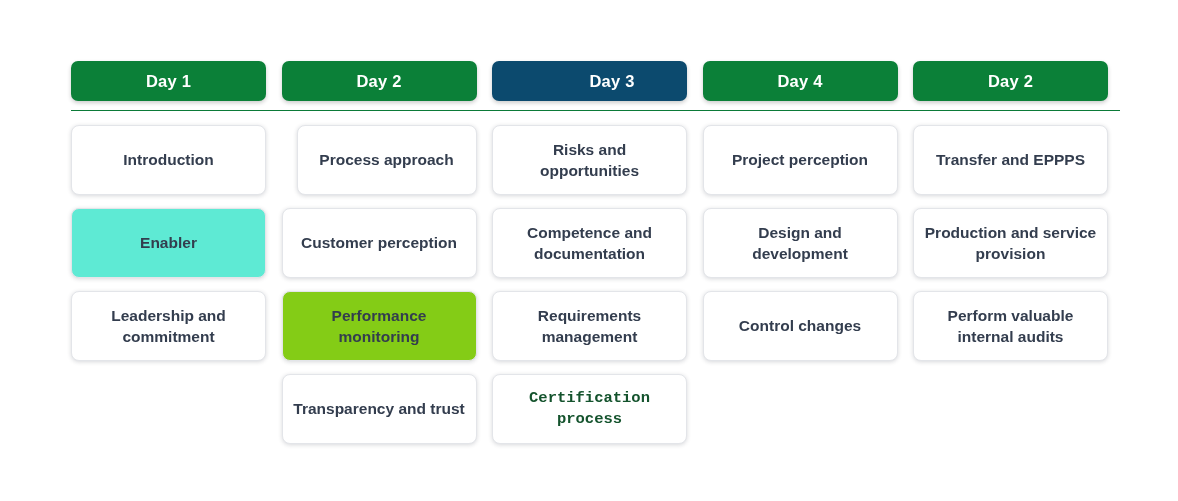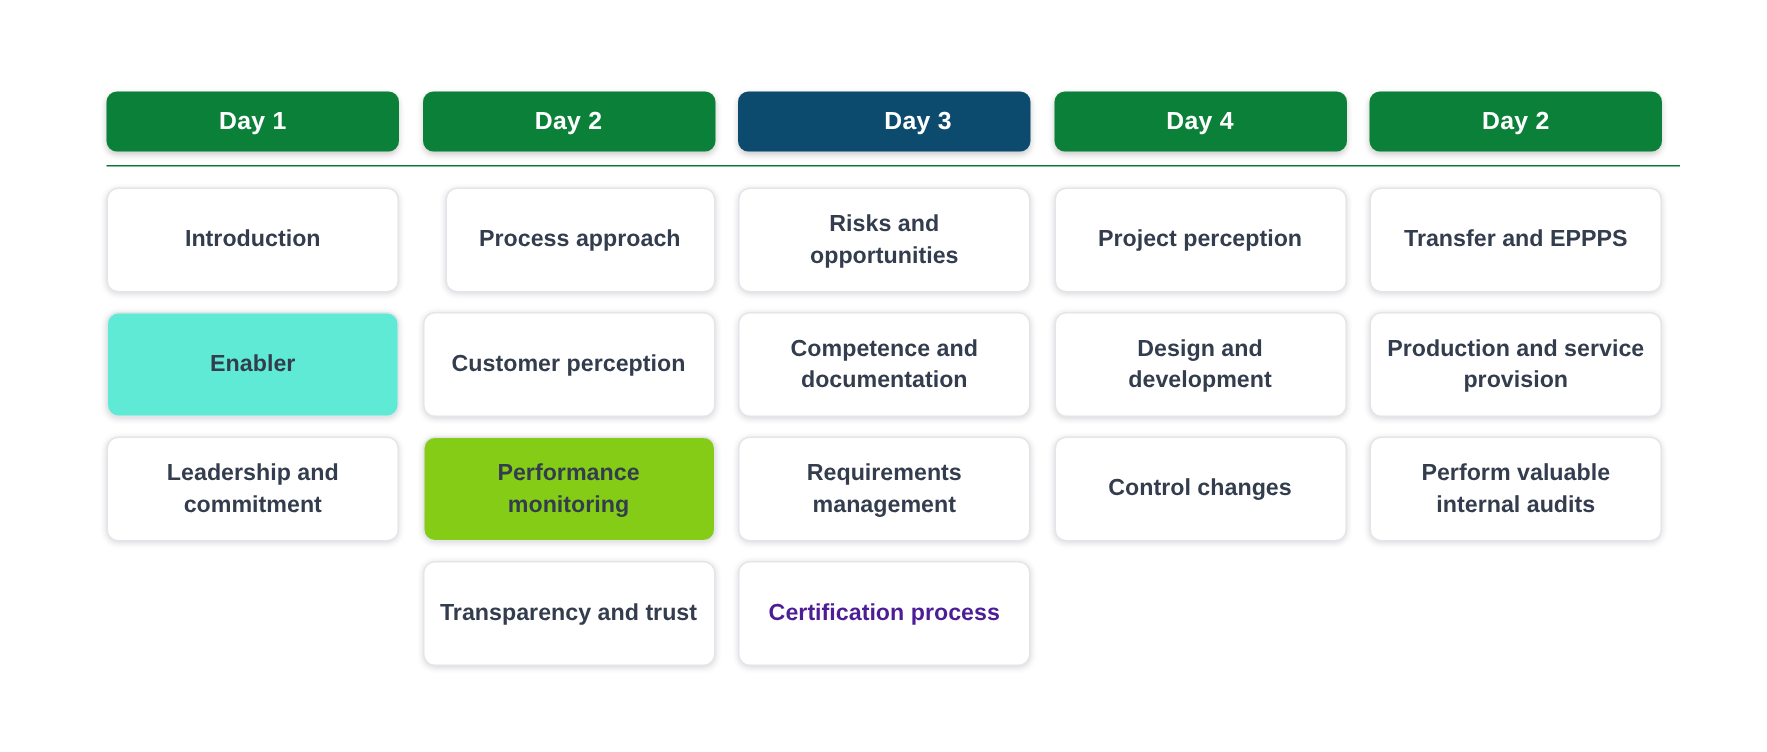--- a/index.html
+++ b/index.html
@@ -115,21 +115,21 @@
         <div class="topic-card" style="color: rgb(51, 61, 78); background: rgb(255, 255, 255);">Transparency and trust</div>
       </div>
     </div>
 
     <div class="day-column">
       <div class="day-header" style="background: #0c4a6e; padding-left: 45px;">Day 3</div>
       <div class="cards">
         <div class="topic-card" style="color: rgb(51, 61, 78); background: rgb(255, 255, 255);">Risks and opportunities</div>
         <div class="topic-card" style="color: rgb(51, 61, 78); background: rgb(255, 255, 255);">Competence and documentation</div>
         <div class="topic-card" style="color: rgb(51, 61, 78); background: rgb(255, 255, 255);">Requirements management</div>
-        <div class="topic-card" style="color: #4c1d95; background: rgb(255, 255, 255);">Certification process</div>
+        <div class="topic-card" style="color: #14532d; background: rgb(255, 255, 255); font-family: Liberation Mono, monospace;">Certification process</div>
       </div>
     </div>
 
     <div class="day-column">
       <div class="day-header" style="background: rgb(11, 128, 56);">Day 4</div>
       <div class="cards">
         <div class="topic-card" style="color: rgb(51, 61, 78); background: rgb(255, 255, 255);">Project perception</div>
         <div class="topic-card" style="color: rgb(51, 61, 78); background: rgb(255, 255, 255);">Design and development</div>
         <div class="topic-card" style="color: rgb(51, 61, 78); background: rgb(255, 255, 255);">Control changes</div>
       </div>

